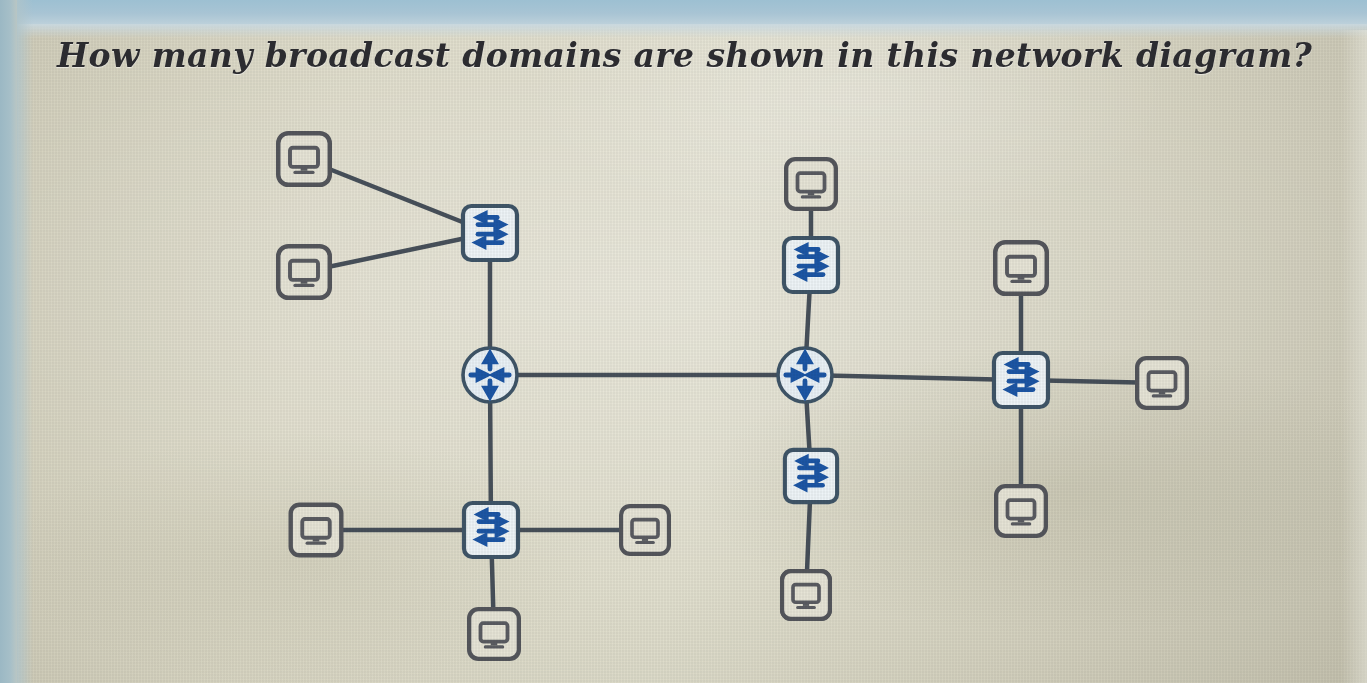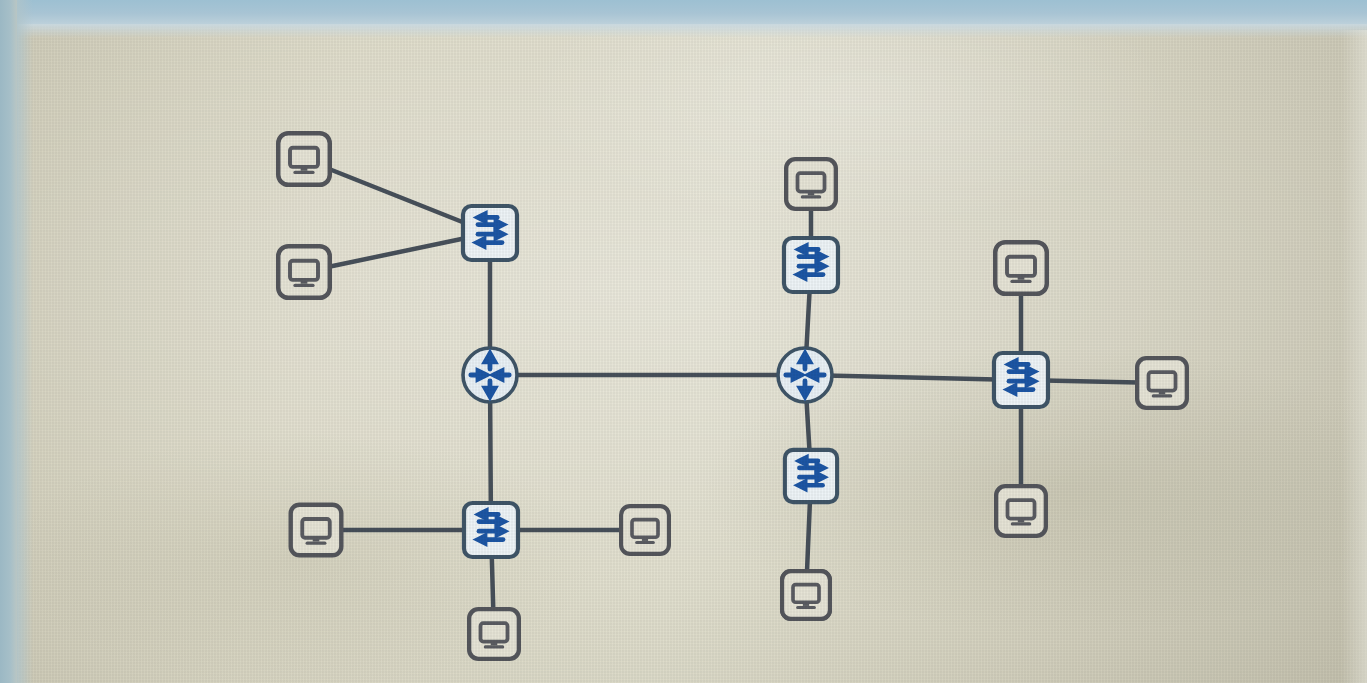--- a/index.html
+++ b/index.html
@@ -323,13 +323,14 @@
   </div>
 
   <div class="texture"></div>
 
   <div class="band-top"></div>
   <div class="band-top-fade"></div>
   <div class="band-left"></div>
   <div class="band-left-fade"></div>
   <div class="band-right"></div>
 
+  <div class="question">How many broadcast domains are shown in this network diagram?</div>
 </div>
 
 </body></html>

